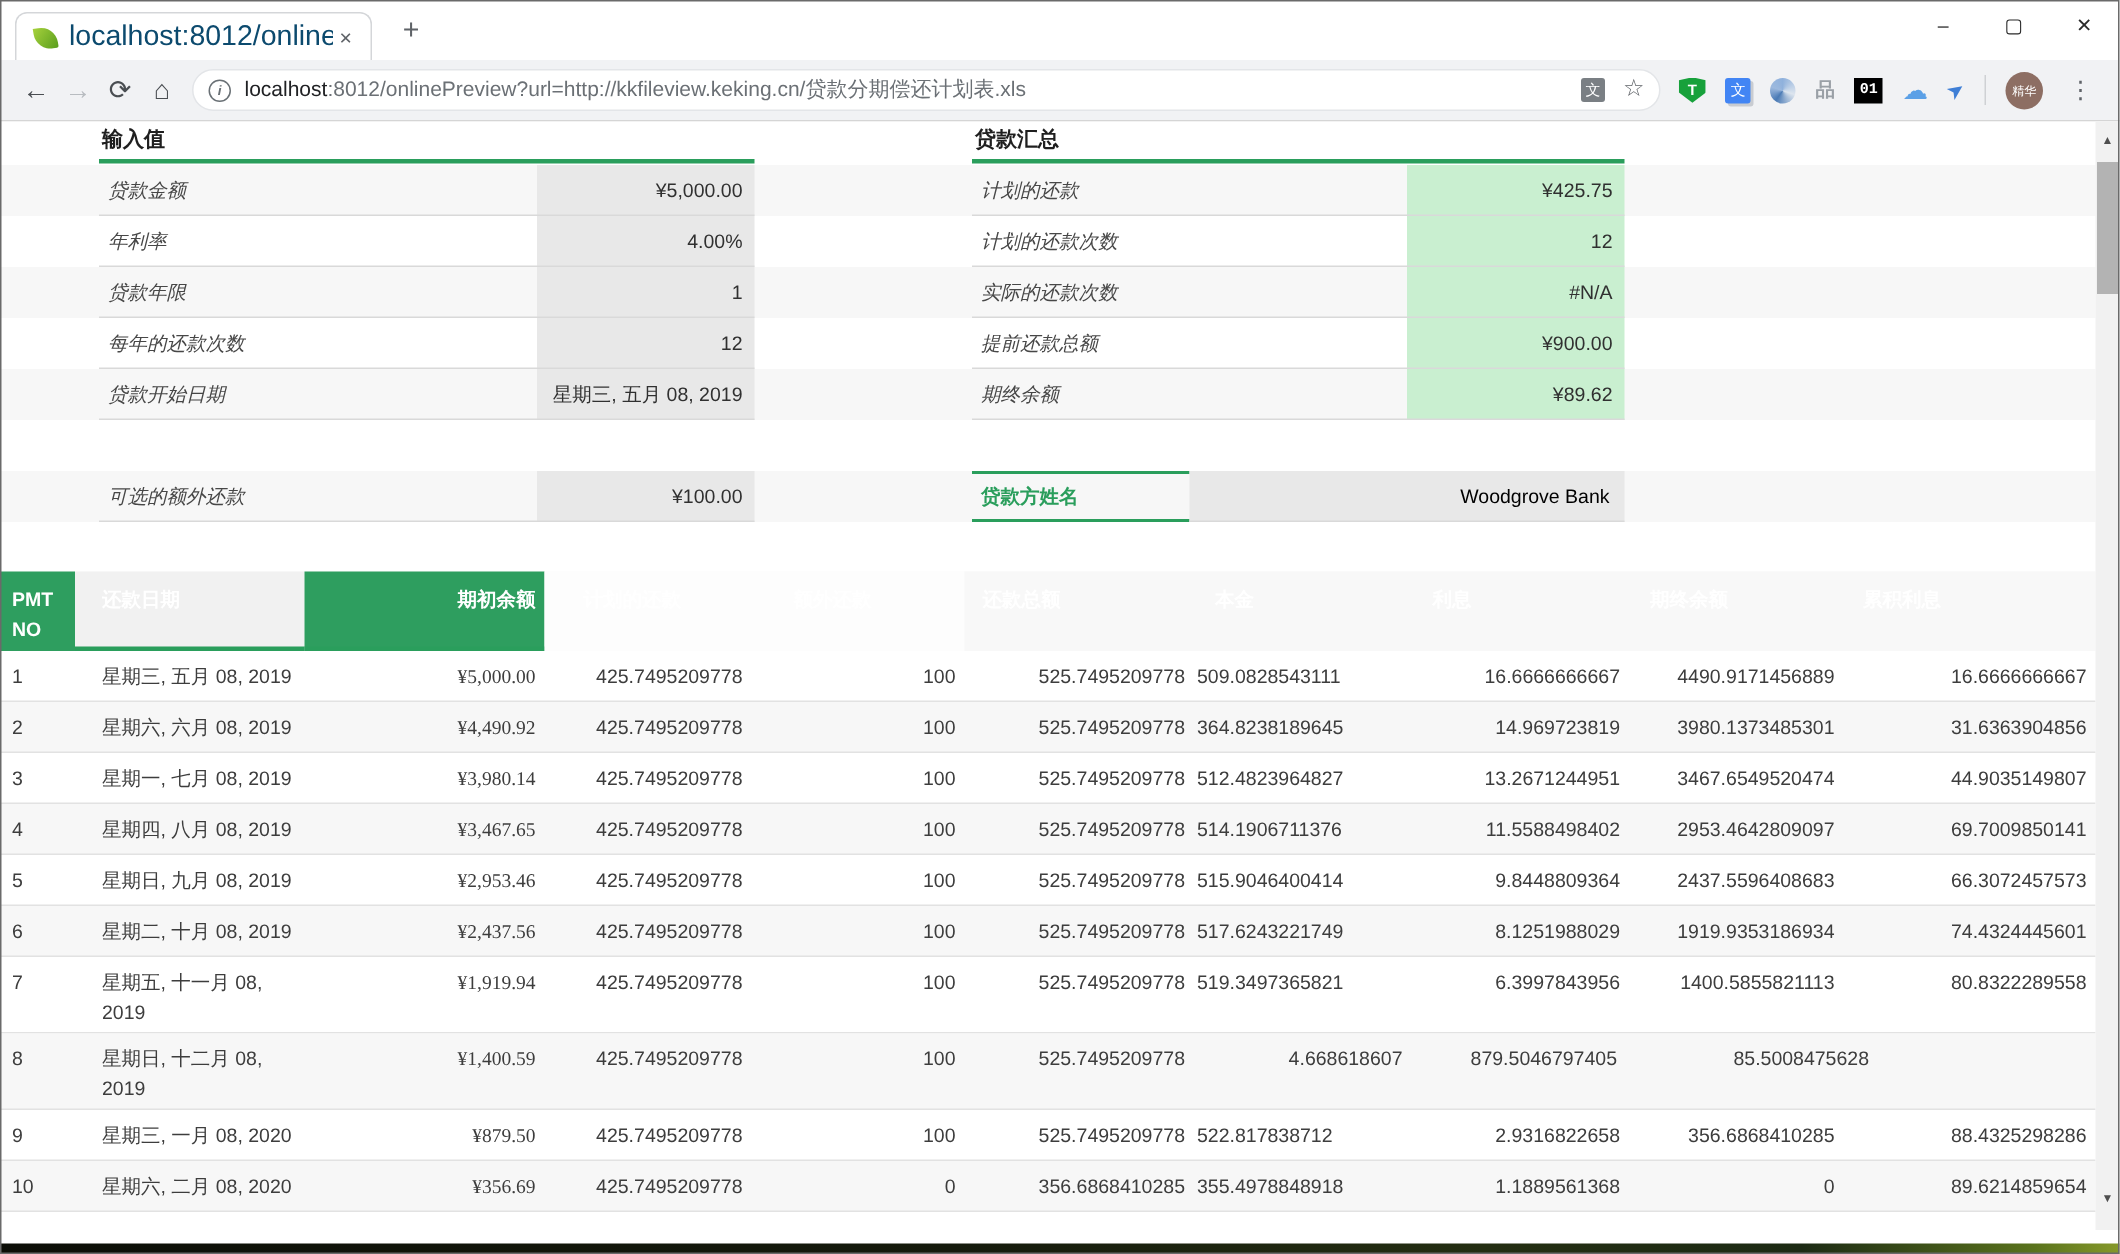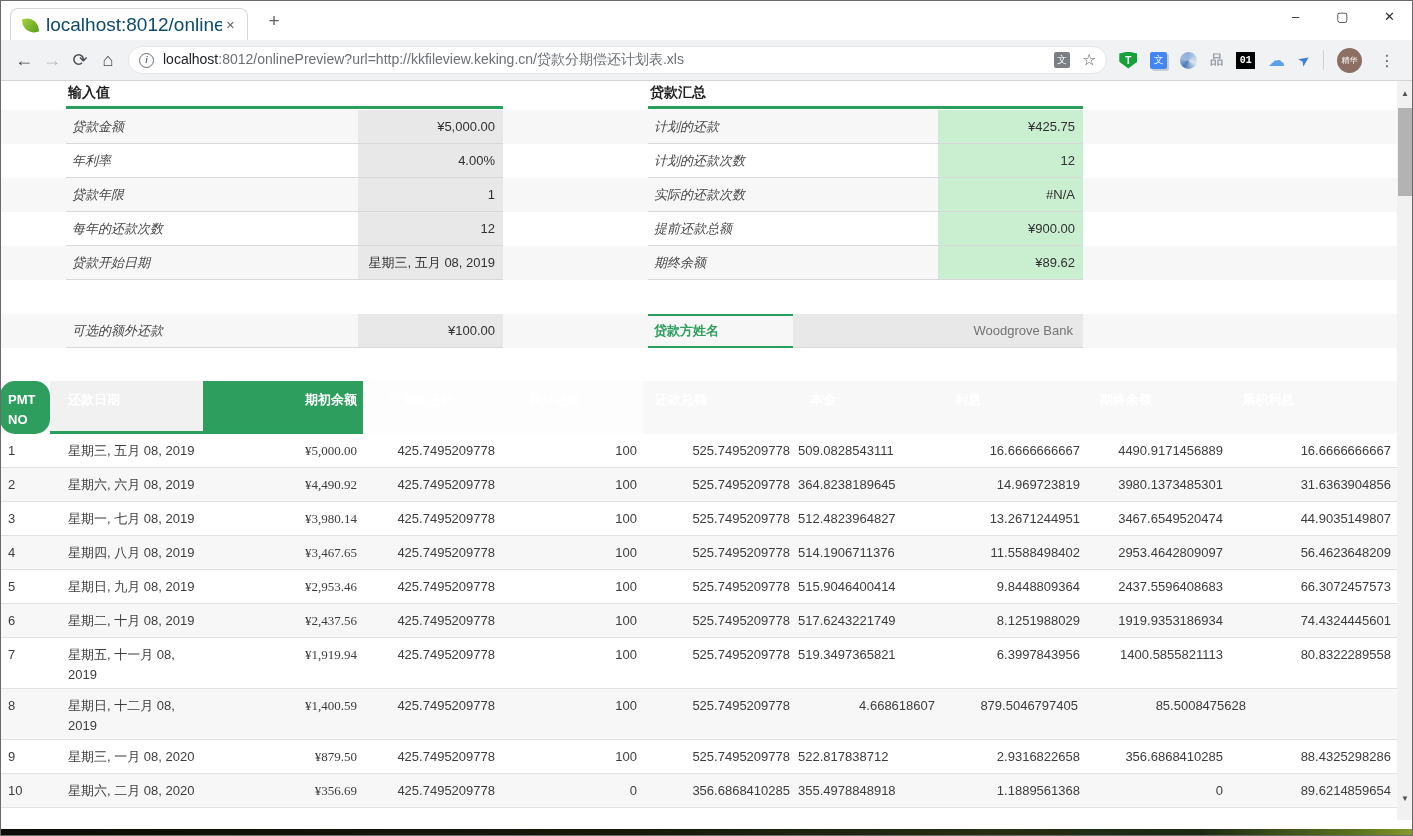--- a/index.html
+++ b/index.html
@@ -76,30 +76,30 @@
   .scell { position:absolute; top:0; height:34px; font-size:13px; line-height:33px;
     border-bottom:1px solid #d9d9d9; }
   .lbl { font-style:italic; color:#474747; padding-left:6px; }
   .val { text-align:right; padding-right:8px; color:#303030; }
   .sec1l { left:66px; width:292px; }
   .sec1v { left:358px; width:145px; background:#e8e8e8; }
   .sec2l { left:648px; width:290px; }
   .sec2v { left:938px; width:145px; background:#c9efd0; }
   .lender-l { left:648px; width:145px; font-style:normal; font-weight:bold; color:#2a9e5c;
     border-top:2px solid #2a9e5c; border-bottom:2px solid #2a9e5c; line-height:29px; padding-left:6px; }
-  .lender-v { left:793px; width:290px; background:#e8e8e8; color:#737373; text-align:right; padding-right:10px; }
+  .lender-v { left:793px; width:290px; background:#e8e8e8; color:#000000; text-align:right; padding-right:10px; }
 
   
   .tbl { position:absolute; left:0; top:300px; width:1397px; }
   .trow { display:flex; height:34px; border-bottom:1px solid #e2e2e2; background:#fff; }
   .trow.alt { background:#f7f7f7; }
   .trow.tall { height:51px; }
   .thead { display:flex; height:53px; background:#fafafa; }
   .cell { height:100%; font-size:13px; color:#3d3d3d; padding-top:7px; line-height:20px; }
-  .c0 { width:50px;  padding-left:8px;border-radius:15px; }
+  .c0 { width:50px;  padding-left:8px; }
   .c1 { width:153px; padding-left:18px; padding-right:6px; }
   .c2 { width:160px; text-align:right; padding-right:6px;font-family:Liberation Serif, serif; }
   .c3 { width:140px; text-align:right; padding-right:8px; }
   .c4 { width:140px; text-align:right; padding-right:6px; }
   .c5 { width:155px; text-align:right; padding-right:8px; }
   .c6 { width:145px; text-align:left; padding-right:8px; }
   .c7 { width:145px; text-align:right; padding-right:8px; }
   .c8 { width:142px; text-align:right; padding-right:7px; }
   .c9 { width:167px; text-align:right; padding-right:6px; }
   .thead .cell { font-weight:bold; color:#fff; padding-top:9px; }
@@ -257,21 +257,21 @@
     <div class="trow alt">
       <div class="cell c0">4</div>
       <div class="cell c1">星期四, 八月 08, 2019</div>
       <div class="cell c2">¥3,467.65</div>
       <div class="cell c3">425.7495209778</div>
       <div class="cell c4">100</div>
       <div class="cell c5">525.7495209778</div>
       <div class="cell c6">514.1906711376</div>
       <div class="cell c7">11.5588498402</div>
       <div class="cell c8">2953.4642809097</div>
-      <div class="cell c9">56.4623648209</div>
+      <div class="cell c9">69.7009850141</div>
     </div>
     <div class="trow">
       <div class="cell c0">5</div>
       <div class="cell c1">星期日, 九月 08, 2019</div>
       <div class="cell c2">¥2,953.46</div>
       <div class="cell c3">425.7495209778</div>
       <div class="cell c4">100</div>
       <div class="cell c5">525.7495209778</div>
       <div class="cell c6">515.9046400414</div>
       <div class="cell c7">9.8448809364</div>

